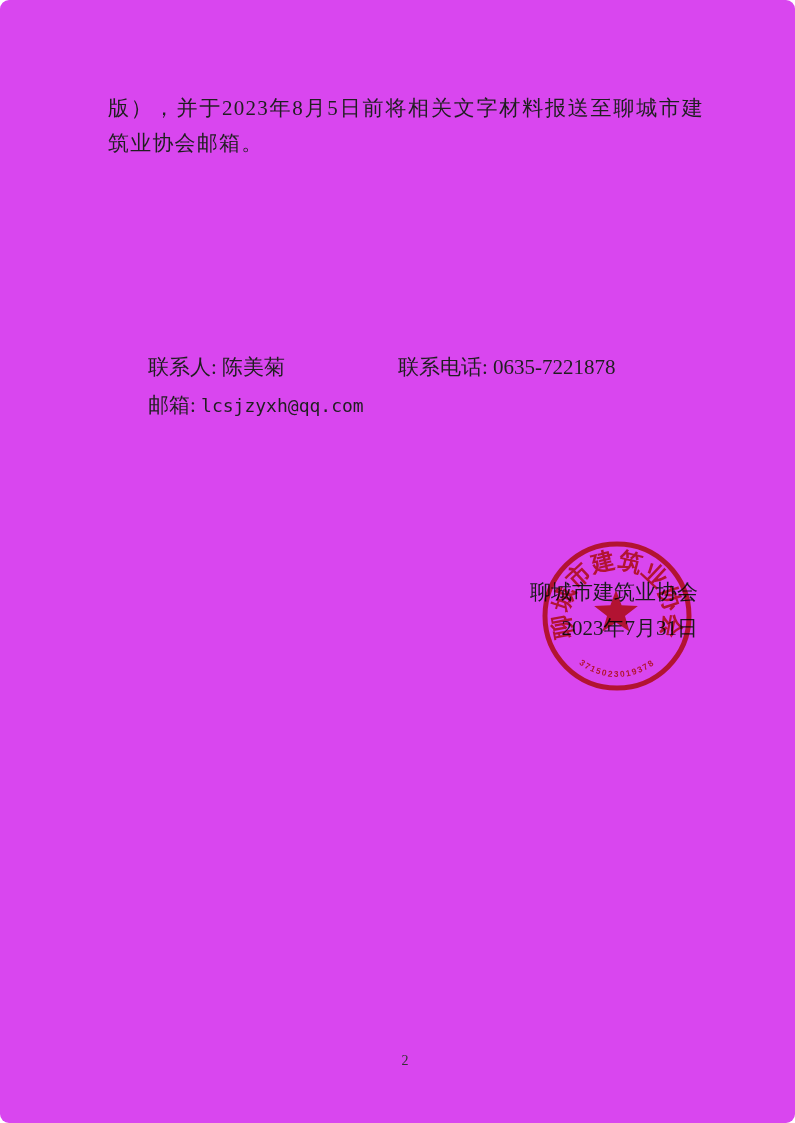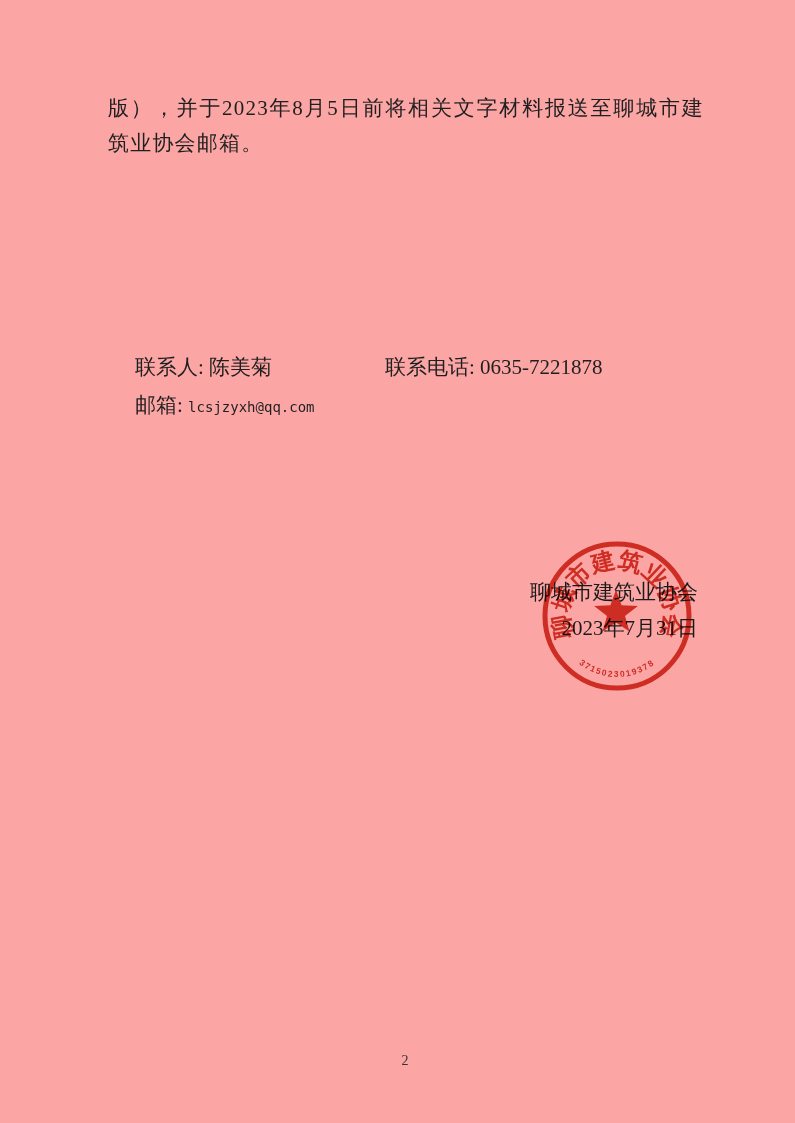--- a/index.html
+++ b/index.html
@@ -6,53 +6,54 @@
   html, body { background: #ffffff; }
   body {
     width: 795px; height: 1123px;
     position: relative;
     font-family: "Liberation Serif", "DejaVu Serif", serif;
     color: #1f1f1f;
     overflow: hidden;
   }
   .page {
     position: absolute; inset: 0;
-    background: #fca5a5;
+    background: #d946ef;
+    border-radius: 9px;
   }
   
   .doc-body {
     position: absolute;
     left: 108px; top: 91px;
     width: 596px;
   }
   .para {
     font-size: 21px;
     line-height: 35px;
     letter-spacing: 1.2px;
     text-align: justify;
     text-justify: inter-character;
     color: #1f1f1f;
   }
   .para.indent { text-indent: 2em; }
   
   .contact {
     position: absolute;
-    left: 135px; top: 348px;
+    left: 148px; top: 348px;
     width: 560px;
     font-size: 21px;
     line-height: 38px;
     white-space: nowrap;
   }
   .contact-person {
     display: inline-block;
     width: 250px;
   }
   .contact-email-line .email {
     font-family: "DejaVu Sans Mono", "Liberation Mono", monospace;
-    font-size: 14px;
+    font-size: 18px;
   }
   
   .signature {
     position: absolute;
     right: 97px; top: 574px;
     text-align: right;
     font-size: 21px;
     line-height: 36px;
     color: #1a1a1a;
     white-space: nowrap;

